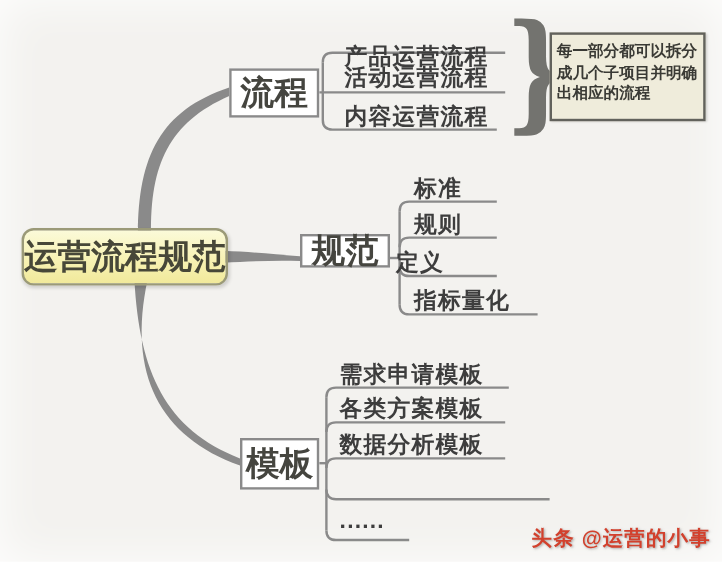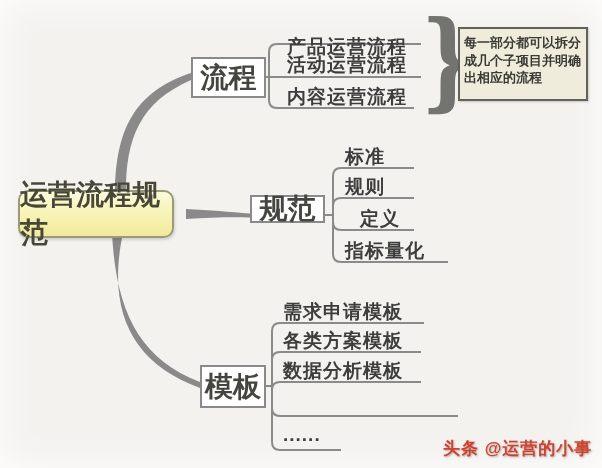--- a/index.html
+++ b/index.html
@@ -92,41 +92,41 @@
       <path d="M266,386 H272"></path>
       <path d="M272,331 V442"></path>
       <path d="M272,331 Q272,323 280,323 H424"></path>
       <path d="M272,360 Q272,352 280,352 H421"></path>
       <path d="M272,390 Q272,382 280,382 H421"></path>
       <path d="M272,408 Q272,416 280,416 H458"></path>
       <path d="M272,442 Q272,450 280,450 H341"></path>
     </g>
   </svg>
 
-  <div class="node root-node" style="left:18px;top:190px;width:156px;height:48px;justify-content:flex-end;">
+  <div class="node root-node" style="left:18px;top:190px;width:172px;height:48px;justify-content:flex-end;">
     <span>运营流程规范</span>
   </div>
 
   <div class="node" style="left:191px;top:57px;width:75px;height:41px;">
     <span>流程</span>
   </div>
   <div class="node" style="left:250px;top:195px;width:75px;height:28px;">
     <span>规范</span>
   </div>
   <div class="node" style="left:200px;top:365px;width:66px;height:43px;">
     <span>模板</span>
   </div>
 
   <div class="leaf" style="left:287px;top:20px;margin-top:14px;">产品运营流程</div>
   <div class="leaf" style="left:287px;top:84px;">内容运营流程</div>
   <div class="leaf" style="left:287px;top:52px;">活动运营流程</div>
 
   <div class="leaf" style="left:345px;top:144px;">标准</div>
   <div class="leaf" style="left:345px;top:174px;">规则</div>
-  <div class="leaf" style="left:360px;top:206px;text-align:right;">定义</div>
+  <div class="leaf" style="left:330px;top:206px;text-align:right;">定义</div>
   <div class="leaf" style="left:283px;top:299px;">需求申请模板</div>
 
   <div class="leaf" style="left:345px;top:238px;">指标量化</div>
   <div class="leaf" style="left:283px;top:328px;">各类方案模板</div>
   <div class="leaf" style="left:283px;top:358px;">数据分析模板</div>
   <div class="leaf" style="left:283px;top:424px;">......</div>
 
   <div class="brace" style="left:421px;top:6px;">}</div>
   <div class="callout" style="left:458px;top:27px;width:130px;height:74px;">
     <span>每一部分都可以拆分成几个子项目并明确出相应的流程</span>

